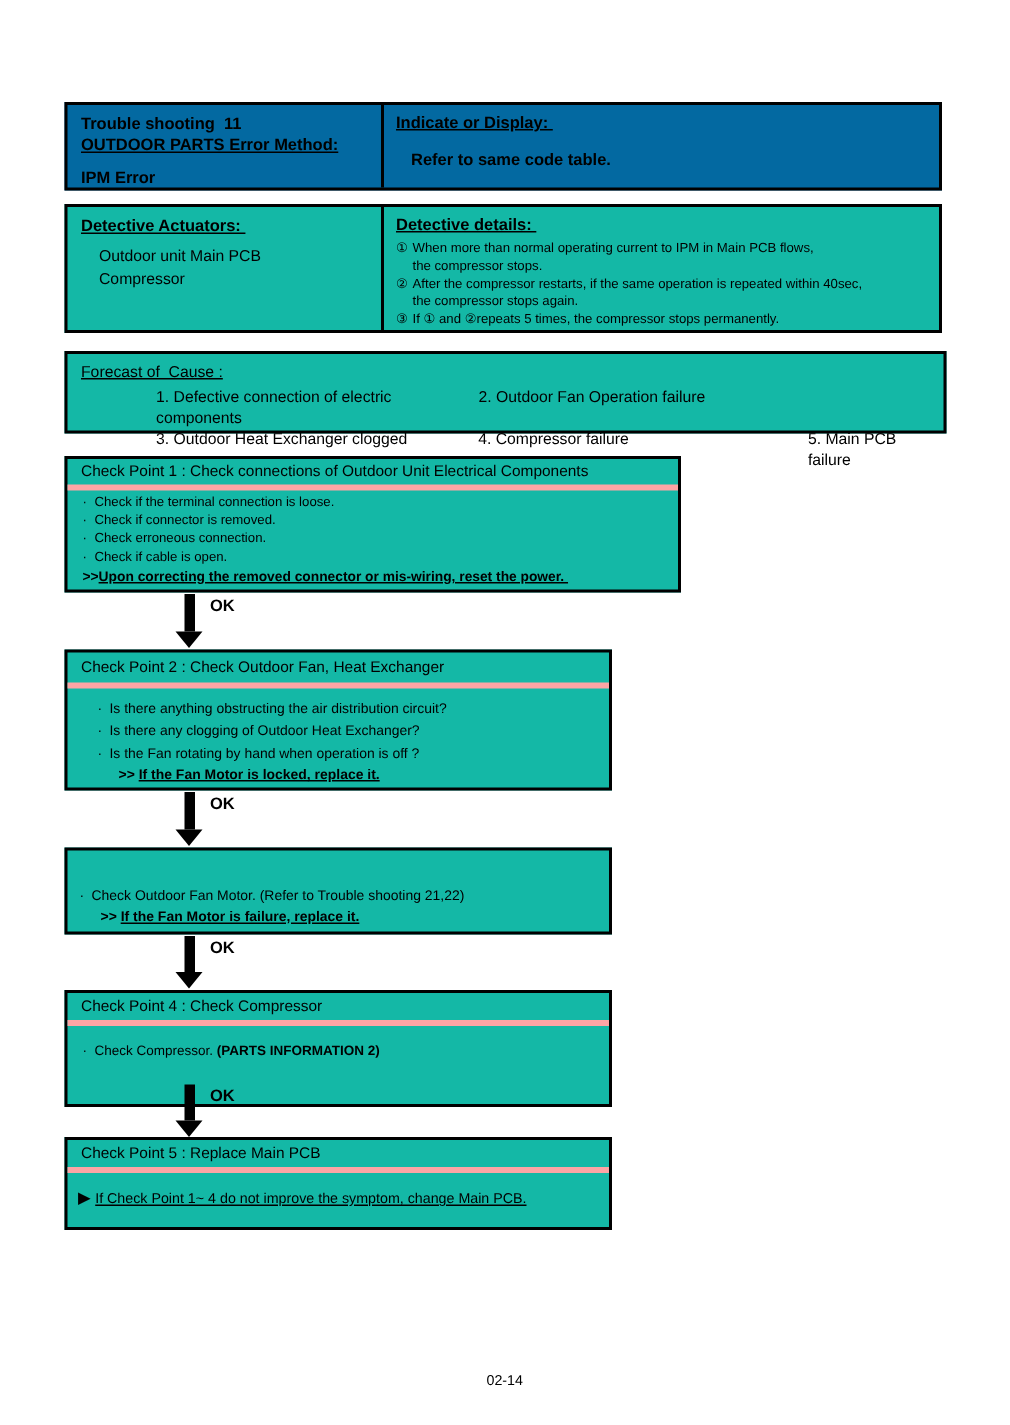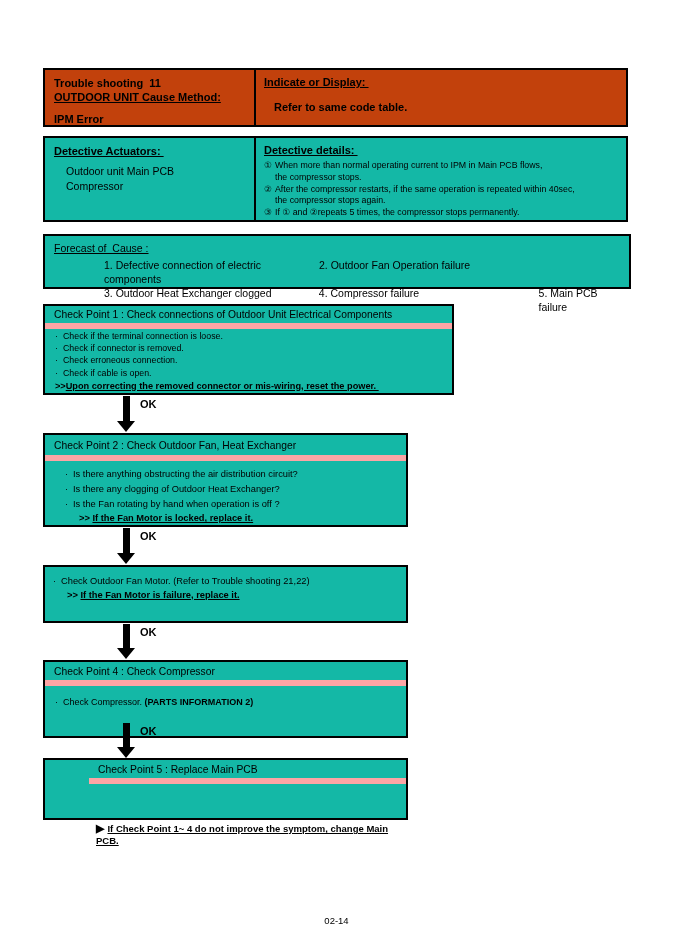--- a/index.html
+++ b/index.html
@@ -1,19 +1,19 @@
 <!DOCTYPE html>
 <html><head>
 <meta charset="utf-8">
 <style>
   html,body{margin:0;padding:0;background:#fff;}
   body{width:673px;height:950px;position:relative;font-family:"Liberation Sans",sans-serif;color:#000;}
   .page{position:absolute;inset:0;background:#fff;}
   .box{position:absolute;border:2px solid #000;box-sizing:border-box;background:#14b8a6;}
-  .grey{background:#c2410c;}
+  .grey{background:#0369a1;}
   .tbl{display:flex;}
   .cell-left{width:211px;border-right:2px solid #000;box-sizing:border-box;padding:6px 9px 0 9px;}
   .cell-right{flex:1;padding:5px 8px 0 8px;box-sizing:border-box;}
   .b{font-weight:bold;}
   .u{text-decoration:underline;}
   .pre{white-space:pre-wrap;}
   .fs11{font-size:11px;line-height:14px;}
   .fs105{font-size:10.5px;line-height:14px;}
   .mt8{margin-top:8px;}
   .mt11{margin-top:11px;}
@@ -21,47 +21,47 @@
   .act-items{font-size:10.5px;line-height:15px;margin-top:6px;margin-left:12px;}
   .dd-wrap{font-size:8.8px;line-height:11.8px;margin-top:3px;}
   .dd-item .num{display:inline-block;width:11px;}
   .dd-cont{padding-left:11px;}
   
   .fc-rows{font-size:10.5px;line-height:14px;margin-top:3px;padding-left:50px;}
   .fc-row{display:flex;}
   .fc-c1{width:215px;}
   .fc-c2{width:220px;}
   
-  .cp-head{border-bottom:6px solid #fca5a5;font-size:10.3px;padding:3px 0 3px 9px;box-sizing:border-box;}
+  .cp-head{border-bottom:4px solid #fca5a5;font-size:10.3px;padding:3px 0 3px 9px;box-sizing:border-box;}
   .cp-body{box-sizing:border-box;}
   .blt{display:inline-block;width:8px;text-align:left;}
   .cp1-body{font-size:8.8px;line-height:12.2px;padding:1px 0 0 10px;}
   .cp1-act{font-size:9.2px;font-weight:bold;margin-top:1px;}
   .cp23-body{font-size:9.3px;line-height:14.8px;padding:6px 0 0 20px;}
   .cp-act-ind{padding-left:14px;font-weight:bold;}
-  .cp3-body{font-size:9.3px;line-height:13.5px;padding:8px 0 0 8px;}
+  .cp3-body{font-size:9.3px;line-height:13.5px;padding:24px 0 0 8px;}
   .cp4-body{font-size:9px;padding:11px 0 0 10px;}
-  .cp5-body{font-size:9.5px;font-weight:bold;padding:10px 0 0 7px;margin-top:28px;}
+  .cp5-body{font-size:9.5px;font-weight:normal;padding:10px 0 0 7px;}
   .tri{display:inline-block;font-size:11px;margin-right:3px;}
   
   .okarrow{position:absolute;width:70px;}
   .okarrow .stem{position:absolute;left:6px;top:0;width:7px;height:calc(100% - 11px);background:#000;}
   .okarrow .head{position:absolute;left:0;bottom:0;width:0;height:0;border-left:9.5px solid transparent;border-right:9.5px solid transparent;border-top:11px solid #000;}
   .okarrow .ok{position:absolute;left:23px;top:2px;font-size:11px;font-weight:bold;}
   .footer{position:absolute;top:915px;left:0;width:100%;text-align:center;font-size:9.5px;}
 </style>
 </head>
 <body>
 
 <div class="page">
 
   <div class="box tbl grey" style="left:43px;top:68px;width:585px;height:59px;">
     <div class="cell-left">
       <div class="b fs11 pre">Trouble shooting  11</div>
-      <div class="b fs11 u">OUTDOOR UNIT Cause Method:</div>
+      <div class="b fs11 u">OUTDOOR PARTS Error Method:</div>
       <div class="b fs11 mt8">IPM Error</div>
     </div>
     <div class="cell-right">
       <div class="b fs11 u pre">Indicate or Display: </div>
       <div class="b fs11 mt11 ind10">Refer to same code table.</div>
     </div>
   </div>
 
   <div class="box tbl" style="left:43px;top:136px;width:585px;height:86px;">
     <div class="cell-left">
@@ -150,21 +150,21 @@
       <div><span class="blt">·</span><span class="pre">Check Compressor. </span><span class="b">(PARTS INFORMATION 2)</span></div>
     </div>
   </div>
 
   <div class="okarrow" style="left:117px;top:723px;height:35px;">
     <div class="stem"></div>
     <div class="head"></div>
     <div class="ok">OK</div>
   </div>
 
-  <div class="box" style="left:43px;top:758px;width:365px;height:62px;padding-left:44px;">
+  <div class="box" style="left:43px;top:758px;width:365px;height:62px;">
     <div class="cp-head" style="padding-top:4px;padding-bottom:3px;">Check Point 5 : Replace Main PCB</div>
     <div class="cp-body cp5-body">
       <div><span class="tri">▶</span><span class="u">If Check Point 1~ 4 do not improve the symptom, change Main PCB.</span></div>
     </div>
   </div>
 
   <div class="footer">02-14</div>
 
 </div>
 

